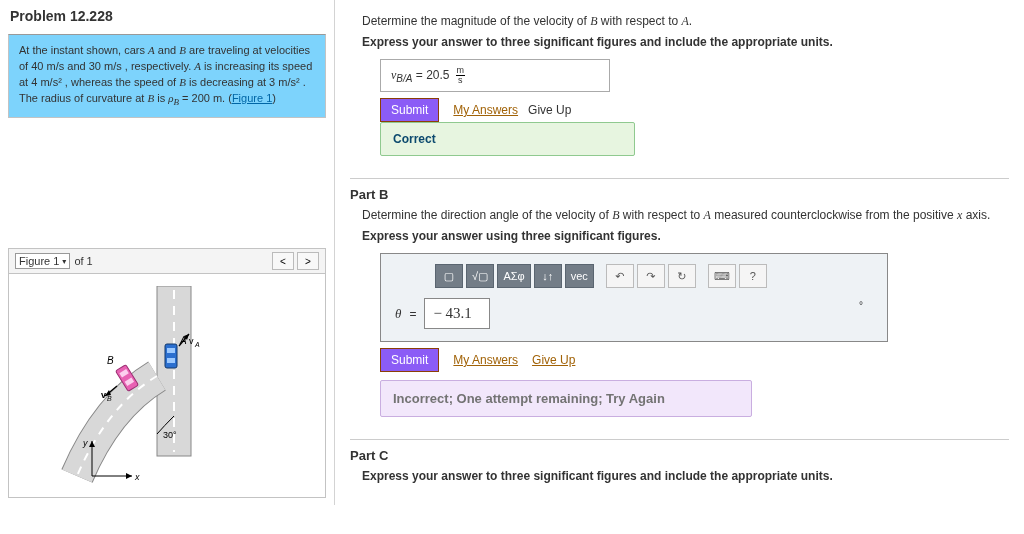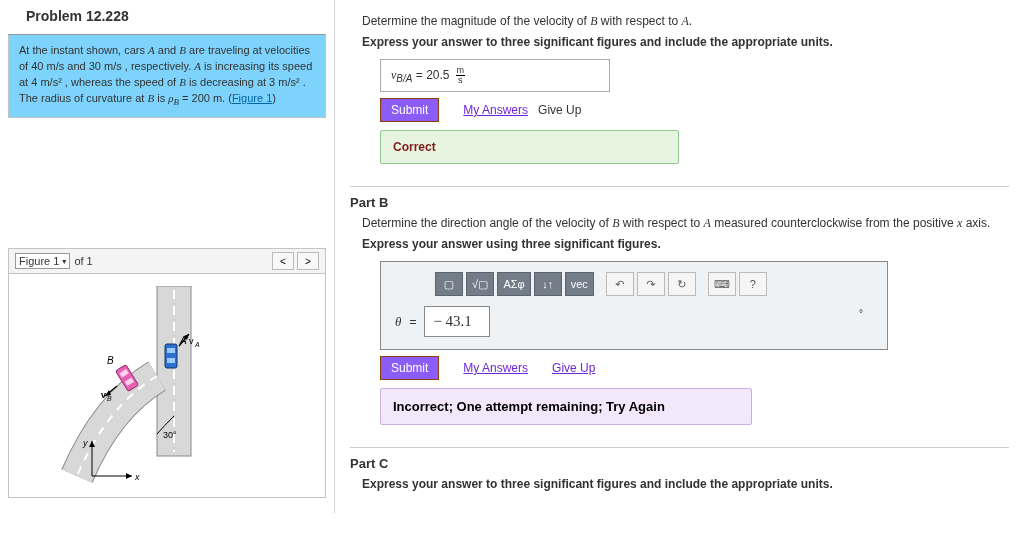--- a/index.html
+++ b/index.html
@@ -1,20 +1,20 @@
 <!DOCTYPE html>
 <html><head>
 <meta charset="utf-8">
 <style>
   * { box-sizing: border-box; margin: 0; padding: 0; }
   body { font-family: Arial, sans-serif; font-size: 12px; background: #fff; color: #333; width: 1024px; }
   .main-layout { display: flex; }
   .left-col { width: 335px; border-right: 1px solid #d3d3d3; }
   .right-col { flex: 1; padding: 10px 15px 0 15px; }
-  .problem-title { font-size: 14px; font-weight: bold; padding: 8px 10px 10px 26px; }
+  .problem-title { font-size: 14px; font-weight: bold; padding: 8px 10px 10px 10px; }
   .problem-statement {
     border: 1px solid #c3c3c3; border-top-color: #999; background: #7dd3fc;
     margin: 0 8px 10px 8px; padding: 8px 10px; font-size: 11px; line-height: 1.45;
   }
   .problem-statement a { color: #0066a6; text-decoration: underline; }
   .fig-panel { margin: 130px 8px 0 8px; }
   .fig-header { display: flex; align-items: center; border: 1px solid #c3c3c3;
     background: #f4f4f4; padding: 3px 6px; border-bottom: none; }
   .fig-dropdown { font-size: 11px; border: 1px solid #999; background:#fff; padding:1px 3px; display:inline-flex; align-items:center; gap:3px;}
   .fig-dropdown-label { font-size: 11px; }
@@ -24,34 +24,34 @@
   .figure-svg { width: 240px; height: 200px; }
   .part { margin-bottom: 22px; }
   .part-title { font-size: 13px; font-weight: bold; margin-bottom: 6px; border-top:1px solid #ccc; padding-top:8px;}
   .part-title.first { border-top:none; padding-top:0;}
   .prompt { font-size: 12px; margin: 4px 0 6px 12px; }
   .instruction { font-size: 12px; font-weight: bold; margin: 2px 0 10px 12px; }
   .answer-box-a { border:1px solid #aaa; display:inline-block; margin-left:30px; padding:6px 10px; font-size:12px; min-width:230px;}
   .answer-box-a .sub { font-style: italic; font-size:10px;}
   .action-bar { margin-left: 30px; margin-top:6px; display:flex; align-items:center;}
   .submit-btn { background:#8b5cf6; color:#fff; border:1px solid #8c3f07; padding:4px 10px; font-size:12px;}
-  .link-action { color:#6d28d9; text-decoration:underline; font-size:12px; margin-left:24px; cursor:pointer;}
+  .link-action { color:#a16207; text-decoration:underline; font-size:12px; margin-left:14px; cursor:pointer;}
   .plain-action { font-size:12px; margin-left:10px; }
-  .feedback-correct { border:1px solid #8fc98f; background:#e7f5e0; color:#7f1d1d; font-weight:bold;
-    margin-left:30px; margin-top:8px; padding:9px 12px; width:299px; border-radius:2px;}
+  .feedback-correct { border:1px solid #8fc98f; background:#e7f5e0; color:#0c4a6e; font-weight:bold;
+    margin-left:30px; padding:9px 12px; width:255px; border-radius:2px;}
   .palette { border:1px solid #888; background:#eef2f5; margin-left:30px; width:508px; padding:10px 10px 12px 10px;}
   .toolbar { display:flex; gap:3px; margin-bottom:10px; margin-left:44px;}
   .tool-btn { background:#737d87; color:#fff; border:1px solid #5a6570; height:24px; min-width:28px;
     display:flex; align-items:center; justify-content:center; font-size:11px; padding:0 5px;}
   .tool-btn.light { background:#f5f5f5; color:#555; border:1px solid #bbb;}
   .eq-row { display:flex; align-items:center; gap:8px; margin-left:4px; position:relative;}
   .eq-label { font-style: italic; font-size:13px;}
   .eq-input { border:1px solid #888; background:#fff; padding:6px 8px; font-size:15px; width:66px; font-family: 'Times New Roman', serif}
   .deg-mark { position:absolute; right:14px; top:2px; font-size:10px;}
-  .feedback-wrong { border:1px solid #c9aee0; background:#f2e7fb; color:#000000; font-weight:bold;
+  .feedback-wrong { border:1px solid #c9aee0; background:#f2e7fb; color:#737373; font-weight:bold;
     margin-left:30px; margin-top:8px; padding:10px 12px; width:372px; border-radius:2px; font-size:13px;}
   .serif-italic { font-family: 'Times New Roman', serif; font-style: italic; }
   .fraction { display:inline-flex; flex-direction:column; align-items:center; font-size:9px; line-height:1; vertical-align:middle; margin-left:2px;}
   .fraction .num { border-bottom:1px solid #000; padding:0 1px;}
 </style>
 </head>
 <body>
 
 <div class="main-layout">
 

